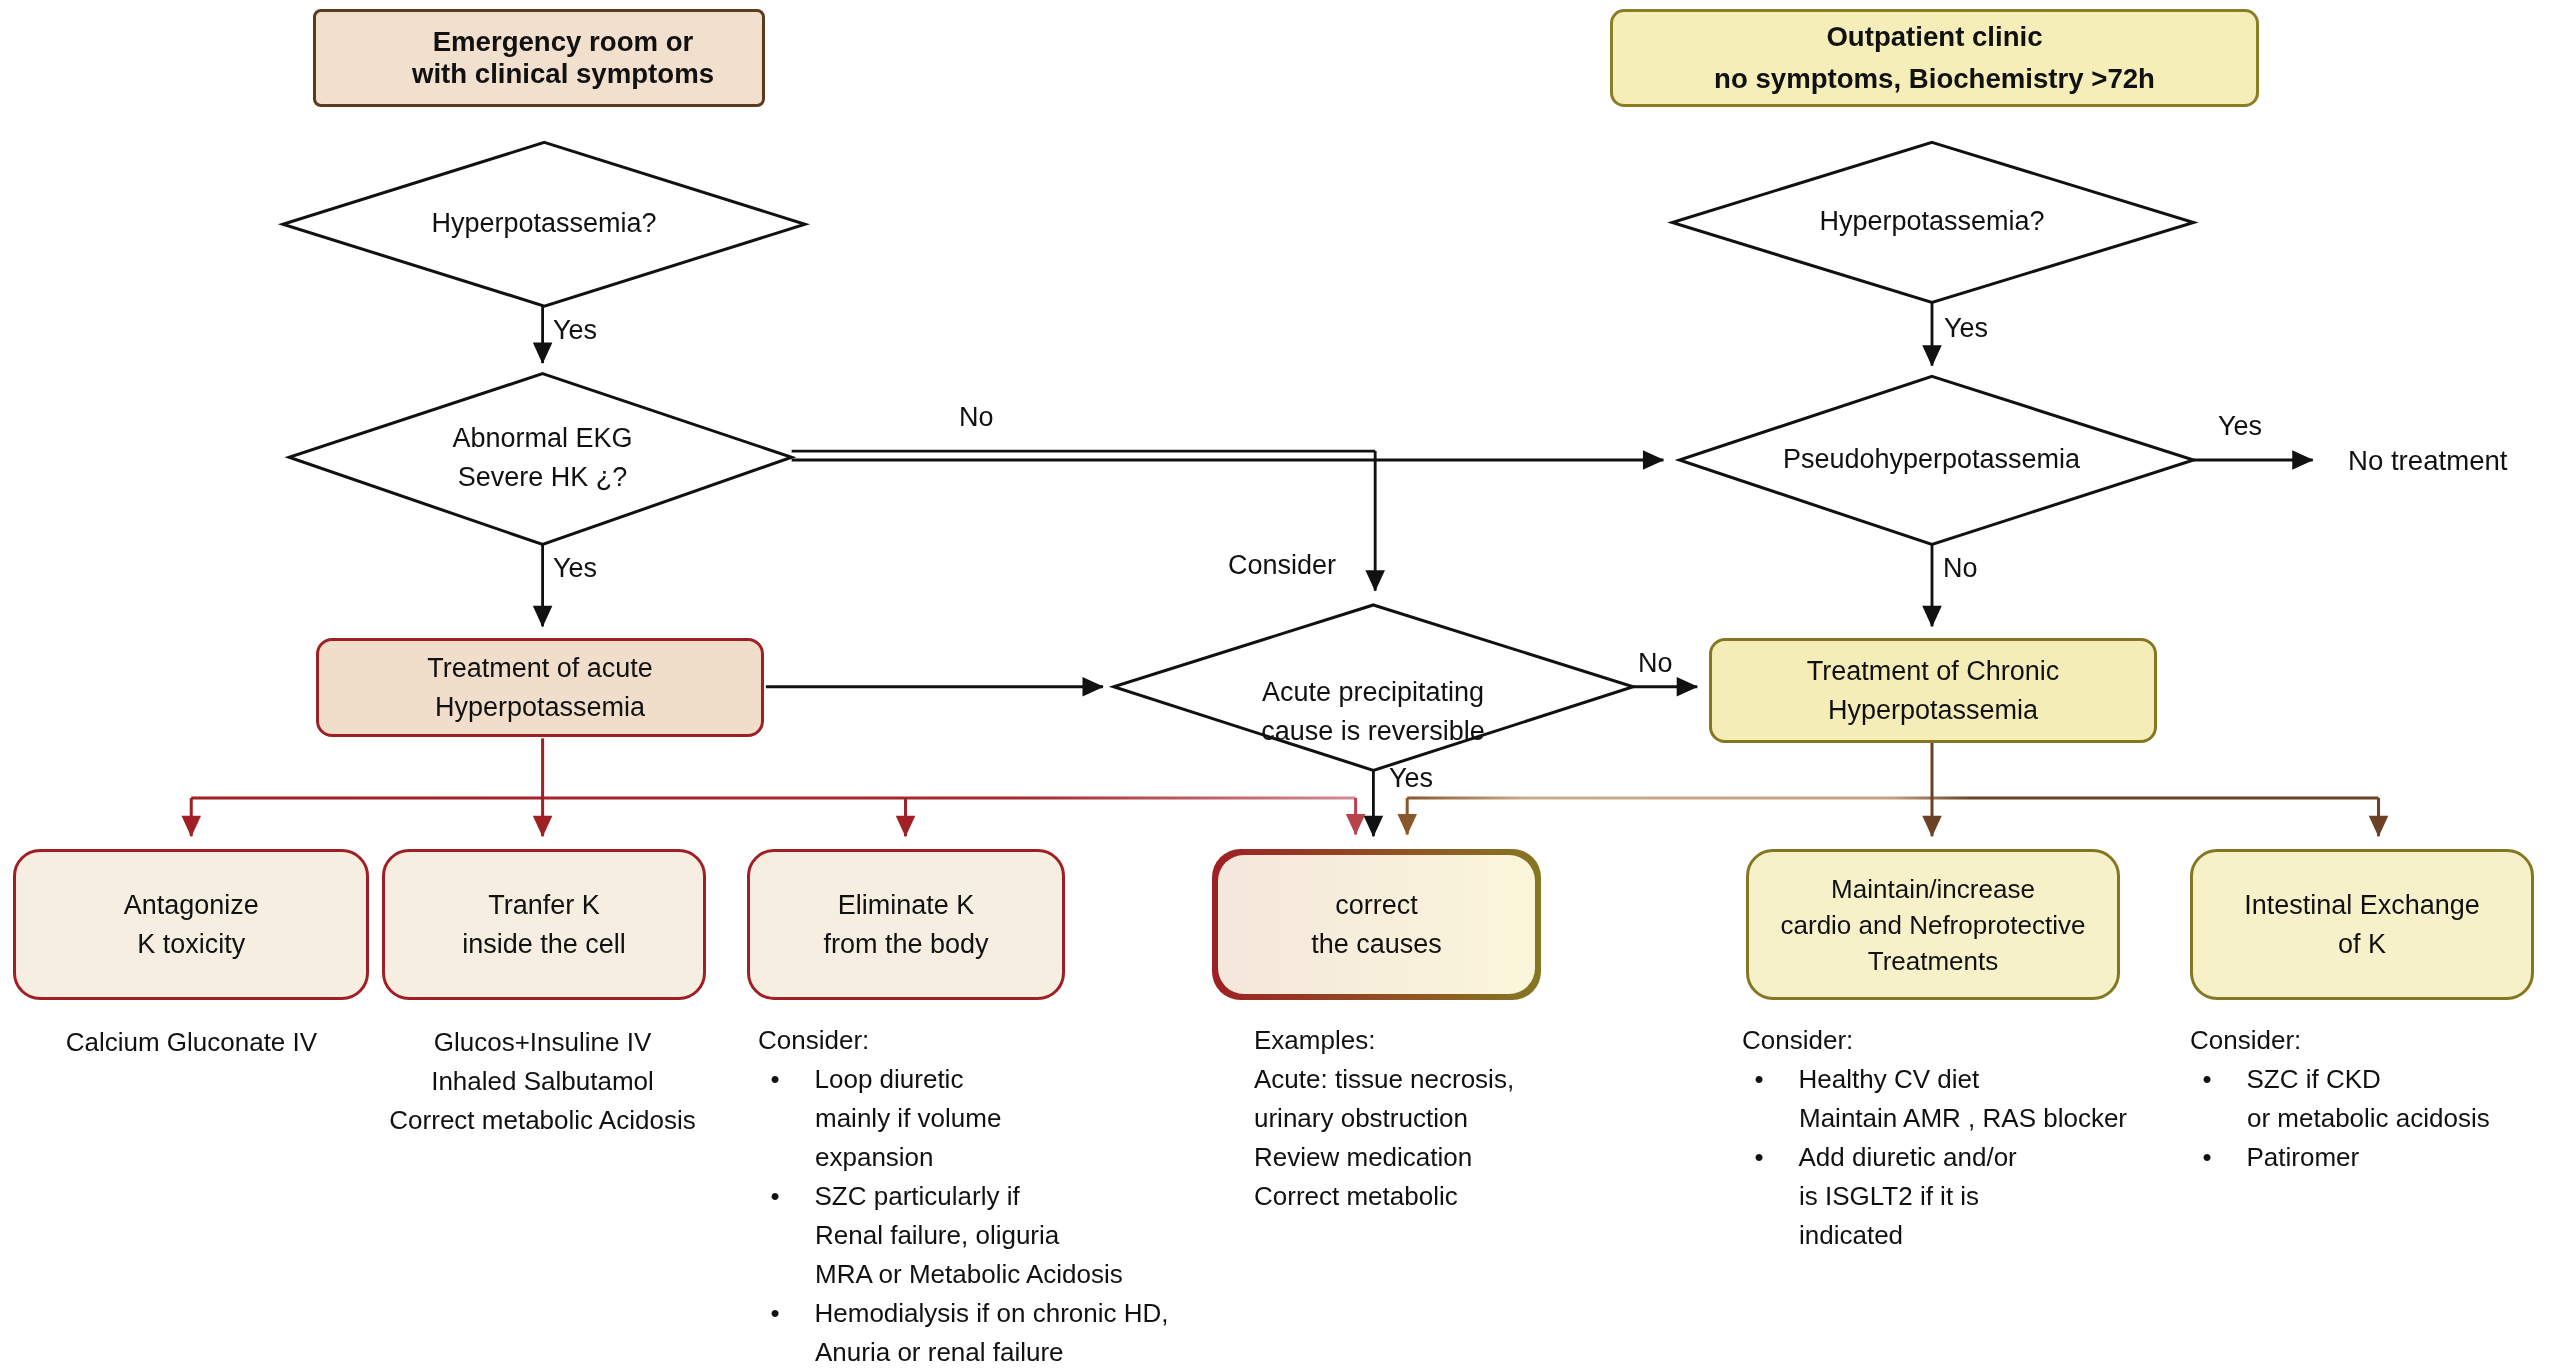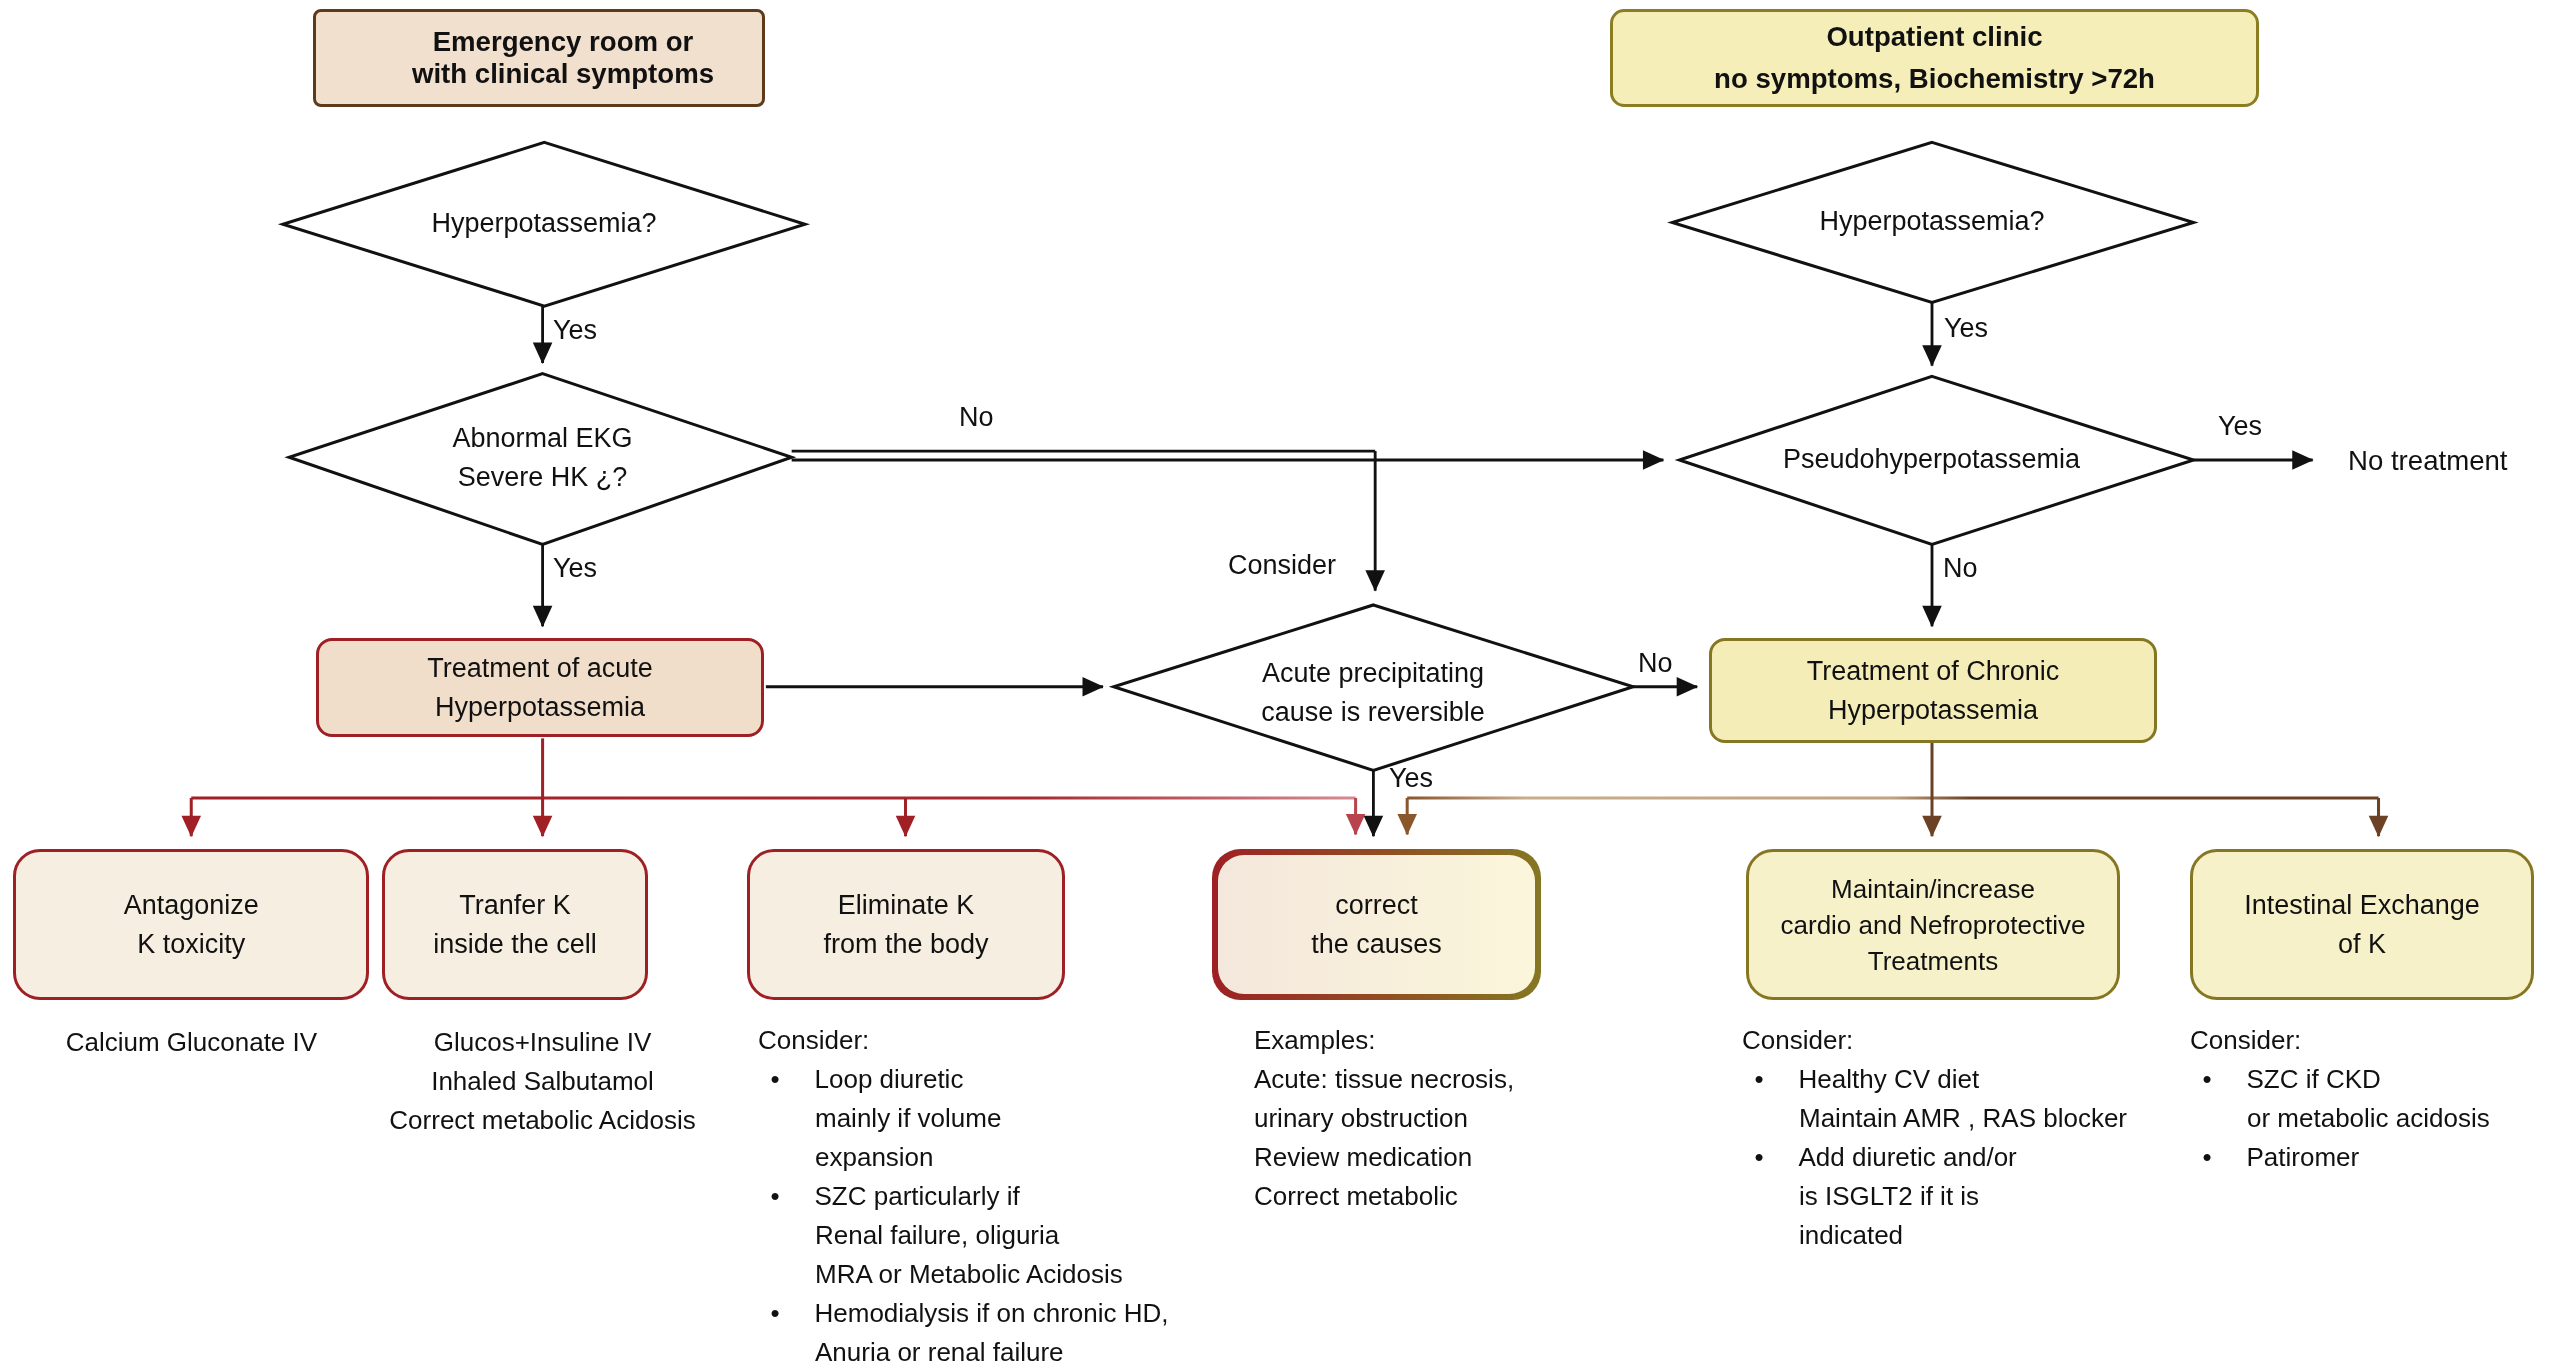--- a/index.html
+++ b/index.html
@@ -113,42 +113,42 @@
   <div class="box tan" style="left:313px;top:9px;width:452px;height:98px;">Emergency room or
 with clinical symptoms</div>
   <div class="box ylwtop" style="left:1610px;top:9px;width:649px;height:98px;">Outpatient clinic
 no symptoms, Biochemistry &gt;72h</div>
 
   <div class="dlabel" style="left:366px;top:171px;width:356px;height:105px;">Hyperpotassemia?</div>
   <div class="dlabel" style="left:360px;top:405px;width:365px;height:105px;">Abnormal EKG
 Severe HK ¿?</div>
   <div class="dlabel" style="left:1754px;top:169px;width:356px;height:105px;">Hyperpotassemia?</div>
   <div class="dlabel" style="left:1736px;top:407px;width:391px;height:105px;">Pseudohyperpotassemia</div>
-  <div class="dlabel" style="left:1195px;top:640px;width:356px;height:105px;">Acute precipitating
+  <div class="dlabel" style="left:1195px;top:659px;width:356px;height:105px;">Acute precipitating
 cause is reversible</div>
 
   <div class="elabel" style="left:553px;top:315px;">Yes</div>
   <div class="elabel" style="left:959px;top:402px;">No</div>
   <div class="elabel" style="left:553px;top:553px;">Yes</div>
   <div class="elabel" style="left:1158px;top:550px;width:178px;text-align:right;">Consider</div>
   <div class="elabel" style="left:1944px;top:313px;">Yes</div>
   <div class="elabel" style="left:2218px;top:411px;">Yes</div>
   <div class="elabel" style="left:2348px;top:445px;font-size:27.6px;">No treatment</div>
   <div class="elabel" style="left:1943px;top:553px;">No</div>
   <div class="elabel" style="left:1638px;top:648px;">No</div>
   <div class="elabel" style="left:1389px;top:763px;">Yes</div>
 
   <div class="box acute" style="left:316px;top:638px;width:448px;height:99px;">Treatment of acute
 Hyperpotassemia</div>
   <div class="box chronic" style="left:1709px;top:638px;width:448px;height:105px;">Treatment of Chronic
 Hyperpotassemia</div>
 
   <div class="box beige" style="left:13.3px;top:849px;width:356px;height:151px;">Antagonize
 K toxicity</div>
-  <div class="box beige" style="left:382px;top:849px;width:266px;height:151px;">Tranfer K
+  <div class="box beige" style="left:382px;top:849px;width:324px;height:151px;">Tranfer K
 inside the cell</div>
   <div class="box beige" style="left:747px;top:849px;width:318px;height:151px;">Eliminate K
 from the body</div>
   <div class="box4w" style="left:1212px;top:849px;width:329px;height:151px;">
     <div class="box4i">correct
 the causes</div>
   </div>
   <div class="box ylw" style="left:1746px;top:849px;width:374px;height:151px;font-size:26px;">Maintain/increase
 cardio and Nefroprotective
 Treatments</div>

